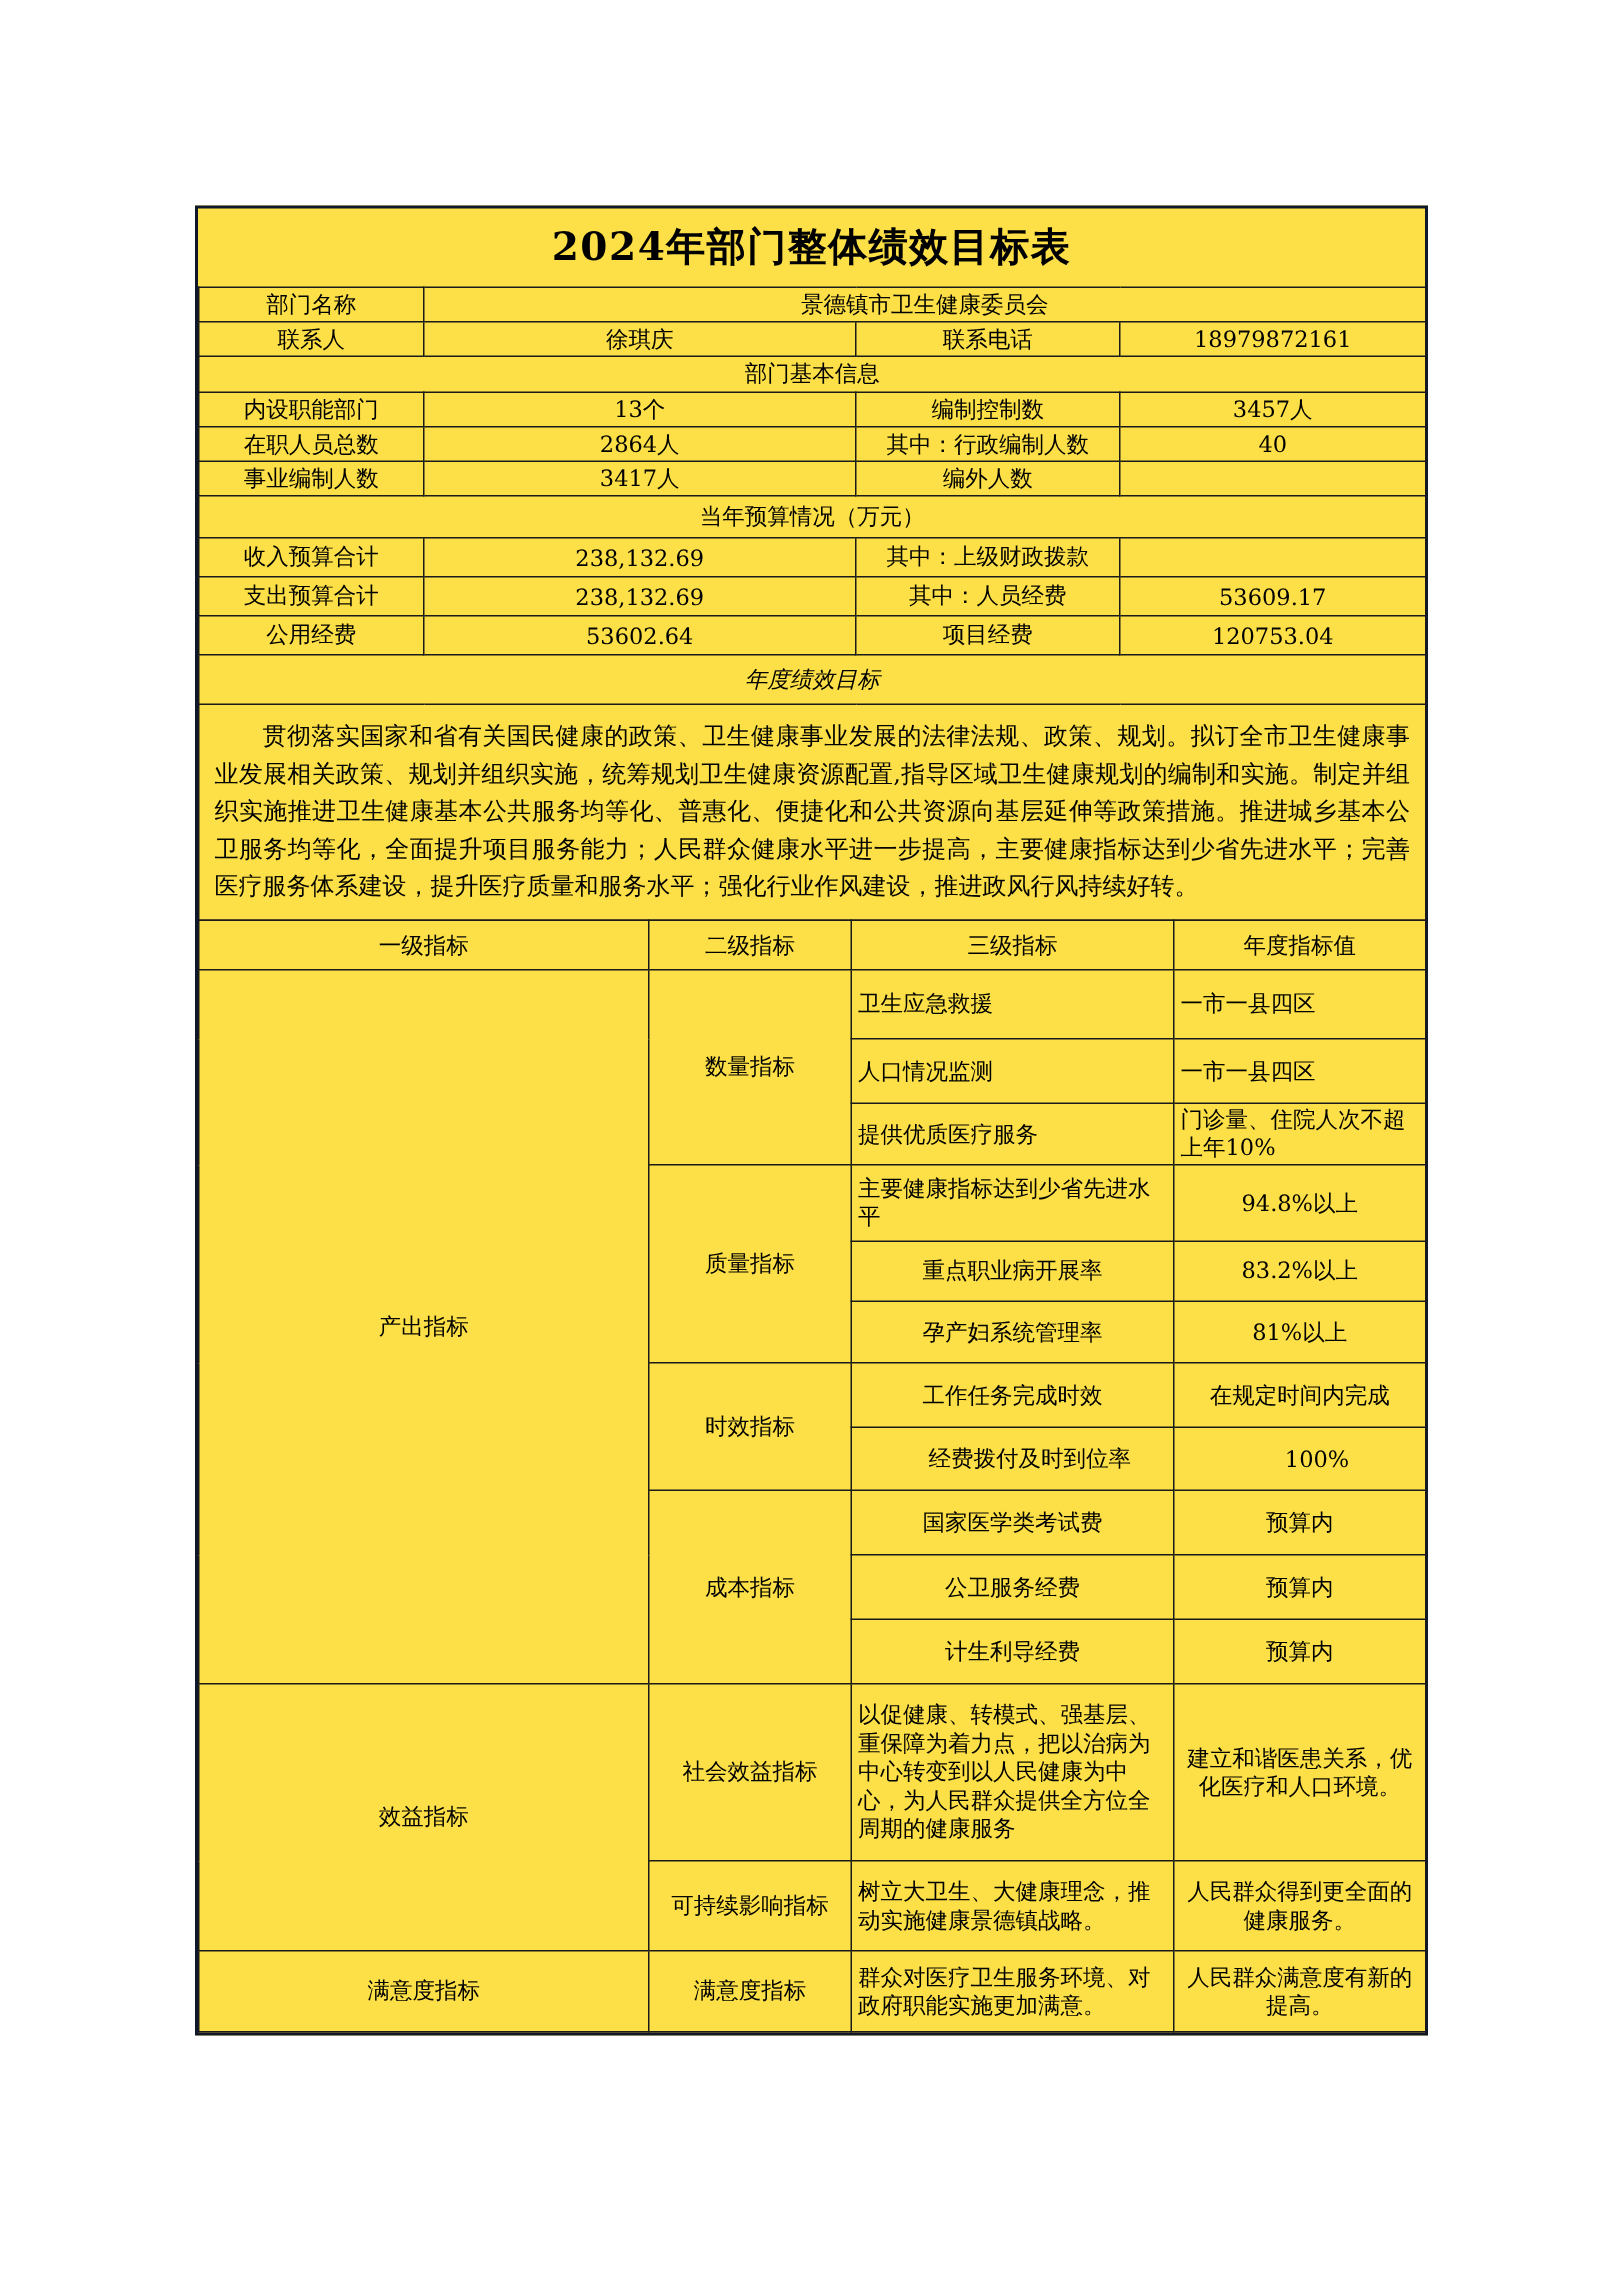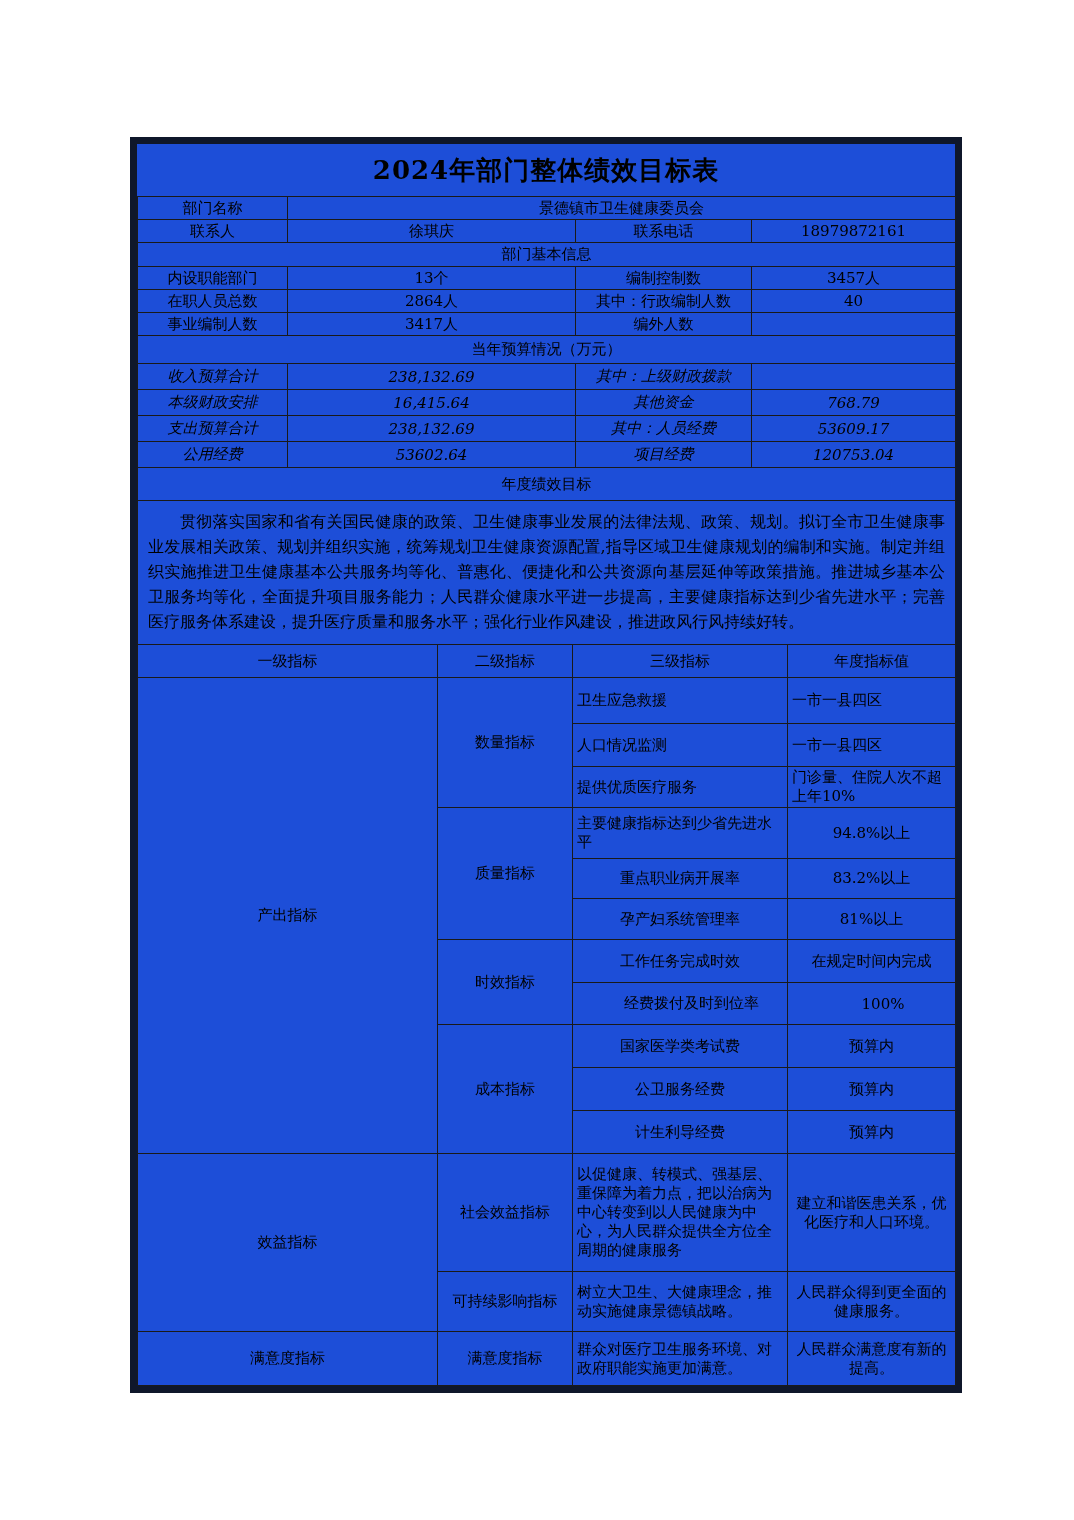--- a/index.html
+++ b/index.html
@@ -3,37 +3,37 @@
 <meta charset="utf-8">
 <style>
   html,body{margin:0;padding:0;}
   body{
     width:1074px;height:1520px;background:#ffffff;position:relative;
     font-family:"DejaVu Serif","Liberation Serif",serif;color:#000;
     -webkit-font-smoothing:antialiased;
   }
   .sheet{
     position:absolute;left:130px;top:137px;width:818px;
-    border:7px solid #0f172a;background:#1d4ed8;box-sizing:content-box;
+    border:2px solid #0f172a;background:#fde047;box-sizing:content-box;
   }
   .doc-title{
     height:52px;line-height:52px;text-align:center;
     font-size:26px;font-weight:bold;letter-spacing:1px;
   }
   table{width:100%;border-collapse:collapse;table-layout:fixed;}
   td{
     border:1px solid #1a1a1a;text-align:center;vertical-align:middle;
     font-size:15px;padding:1px 4px;overflow:hidden;word-break:break-all;
   }
   
   tr.h22 td{height:20px;}
   tr.h23 td{height:21px;}
   tr.h27 td{height:25px;}
-  tr.h25 td{height:23px;font-style:italic;}
-  tr.h32 td{height:30px;}
+  tr.h25 td{height:23px;}
+  tr.h32 td{height:30px;font-style:italic;}
   .goal-text-cell{
     text-align:justify;padding:8px 10px 10px 10px;font-size:16px;line-height:25px;
     text-indent:2em;height:104px;vertical-align:top;
   }
   .ul{text-decoration:underline;}
   .tl{text-align:left;}
   
   tr.ih td{height:30px;margin-top:46px;}
   tr.r45 td{height:43px;}
   tr.r42 td{height:40px;margin-left:24px;}
@@ -95,26 +95,20 @@
     <tr class="h27">
       <td colspan="4">当年预算情况（万元）</td>
     </tr>
     <tr class="h25">
       <td>收入预算合计</td>
       <td>238,132.69</td>
       <td>其中：上级财政拨款</td>
       <td></td>
     </tr>
     <tr class="h25">
-      <td>本级财政安排</td>
-      <td>16,415.64</td>
-      <td>其他资金</td>
-      <td>768.79</td>
-    </tr>
-    <tr class="h25">
       <td>支出预算合计</td>
       <td>238,132.69</td>
       <td>其中：人员经费</td>
       <td>53609.17</td>
     </tr>
     <tr class="h25">
       <td>公用经费</td>
       <td>53602.64</td>
       <td>项目经费</td>
       <td>120753.04</td>

